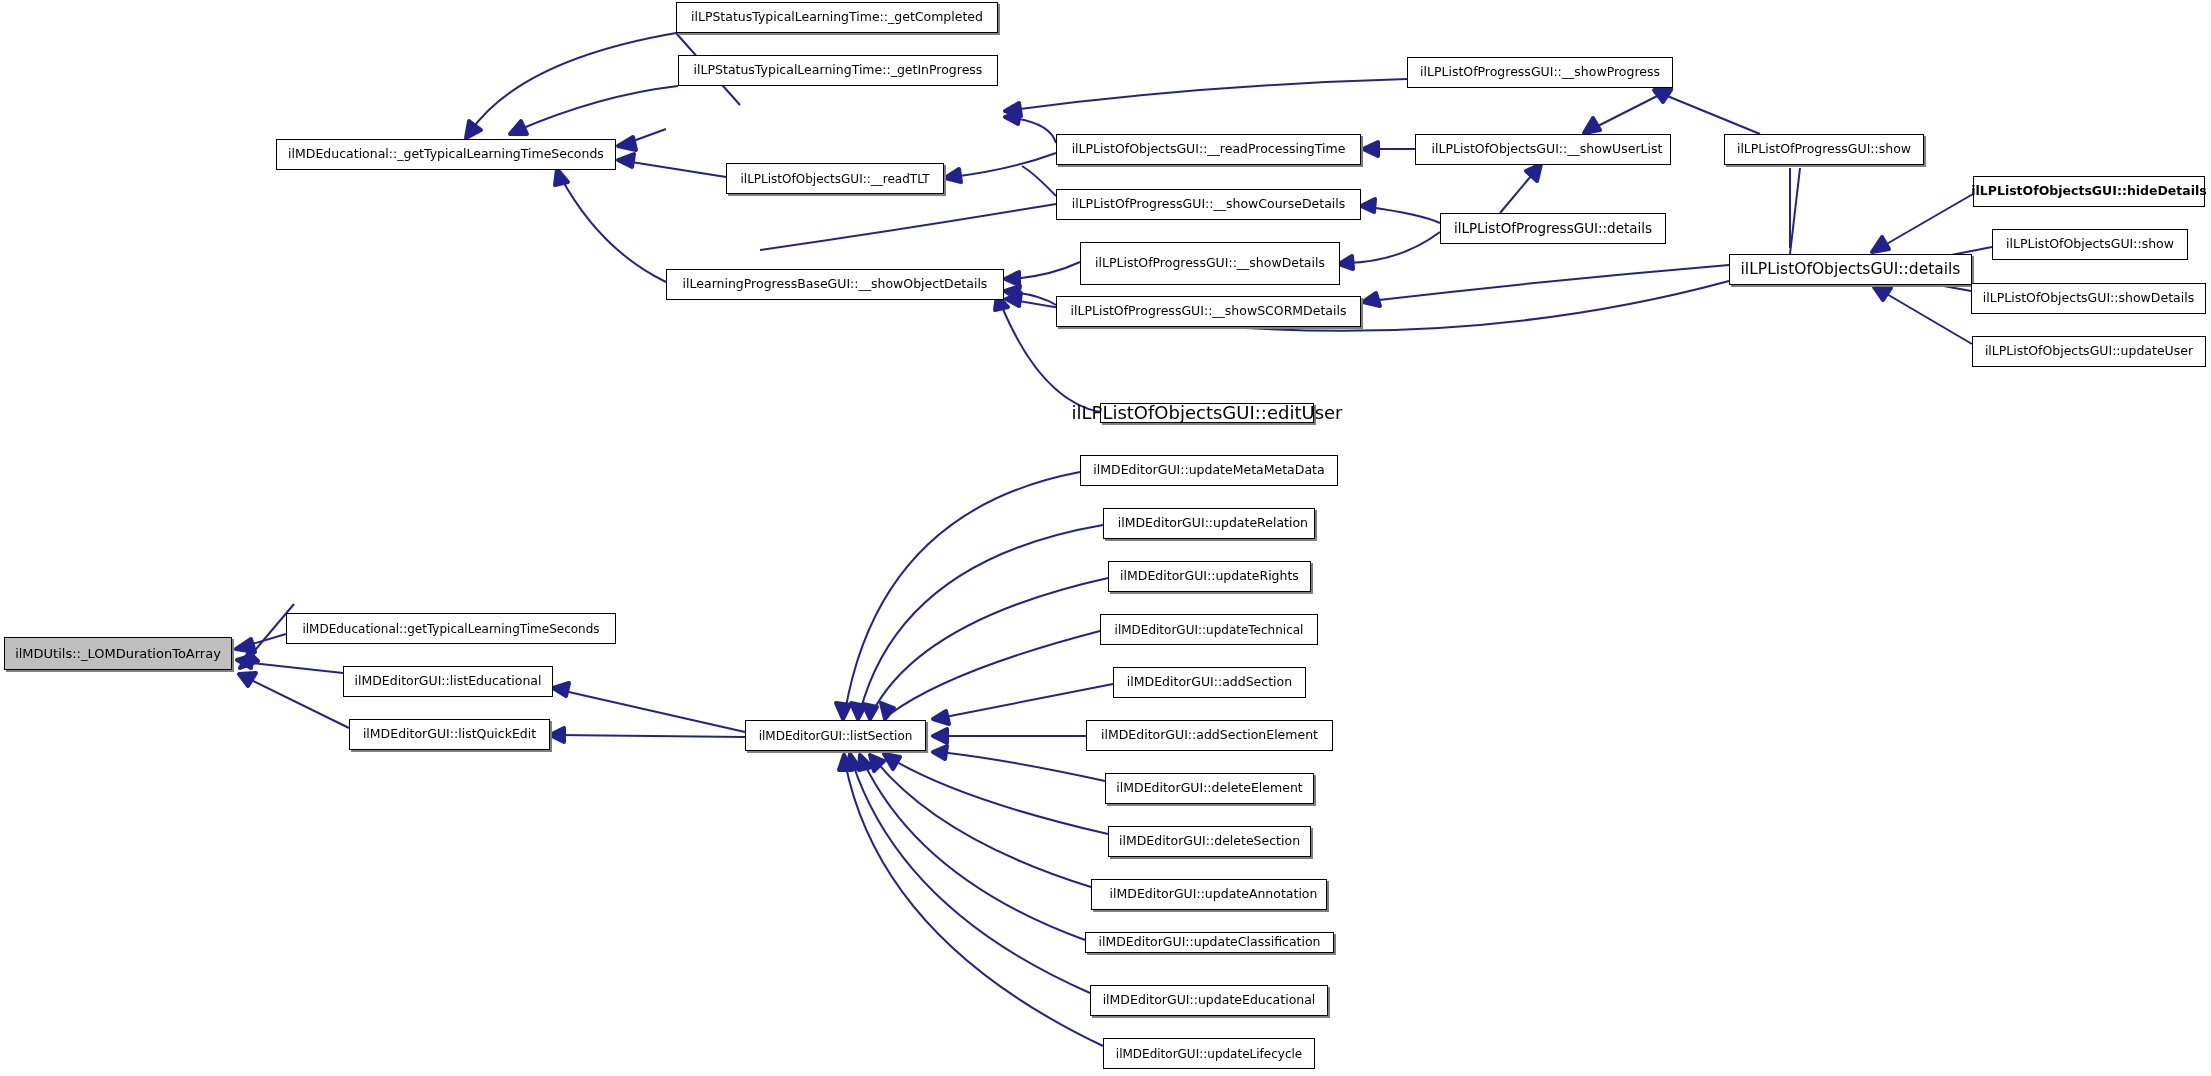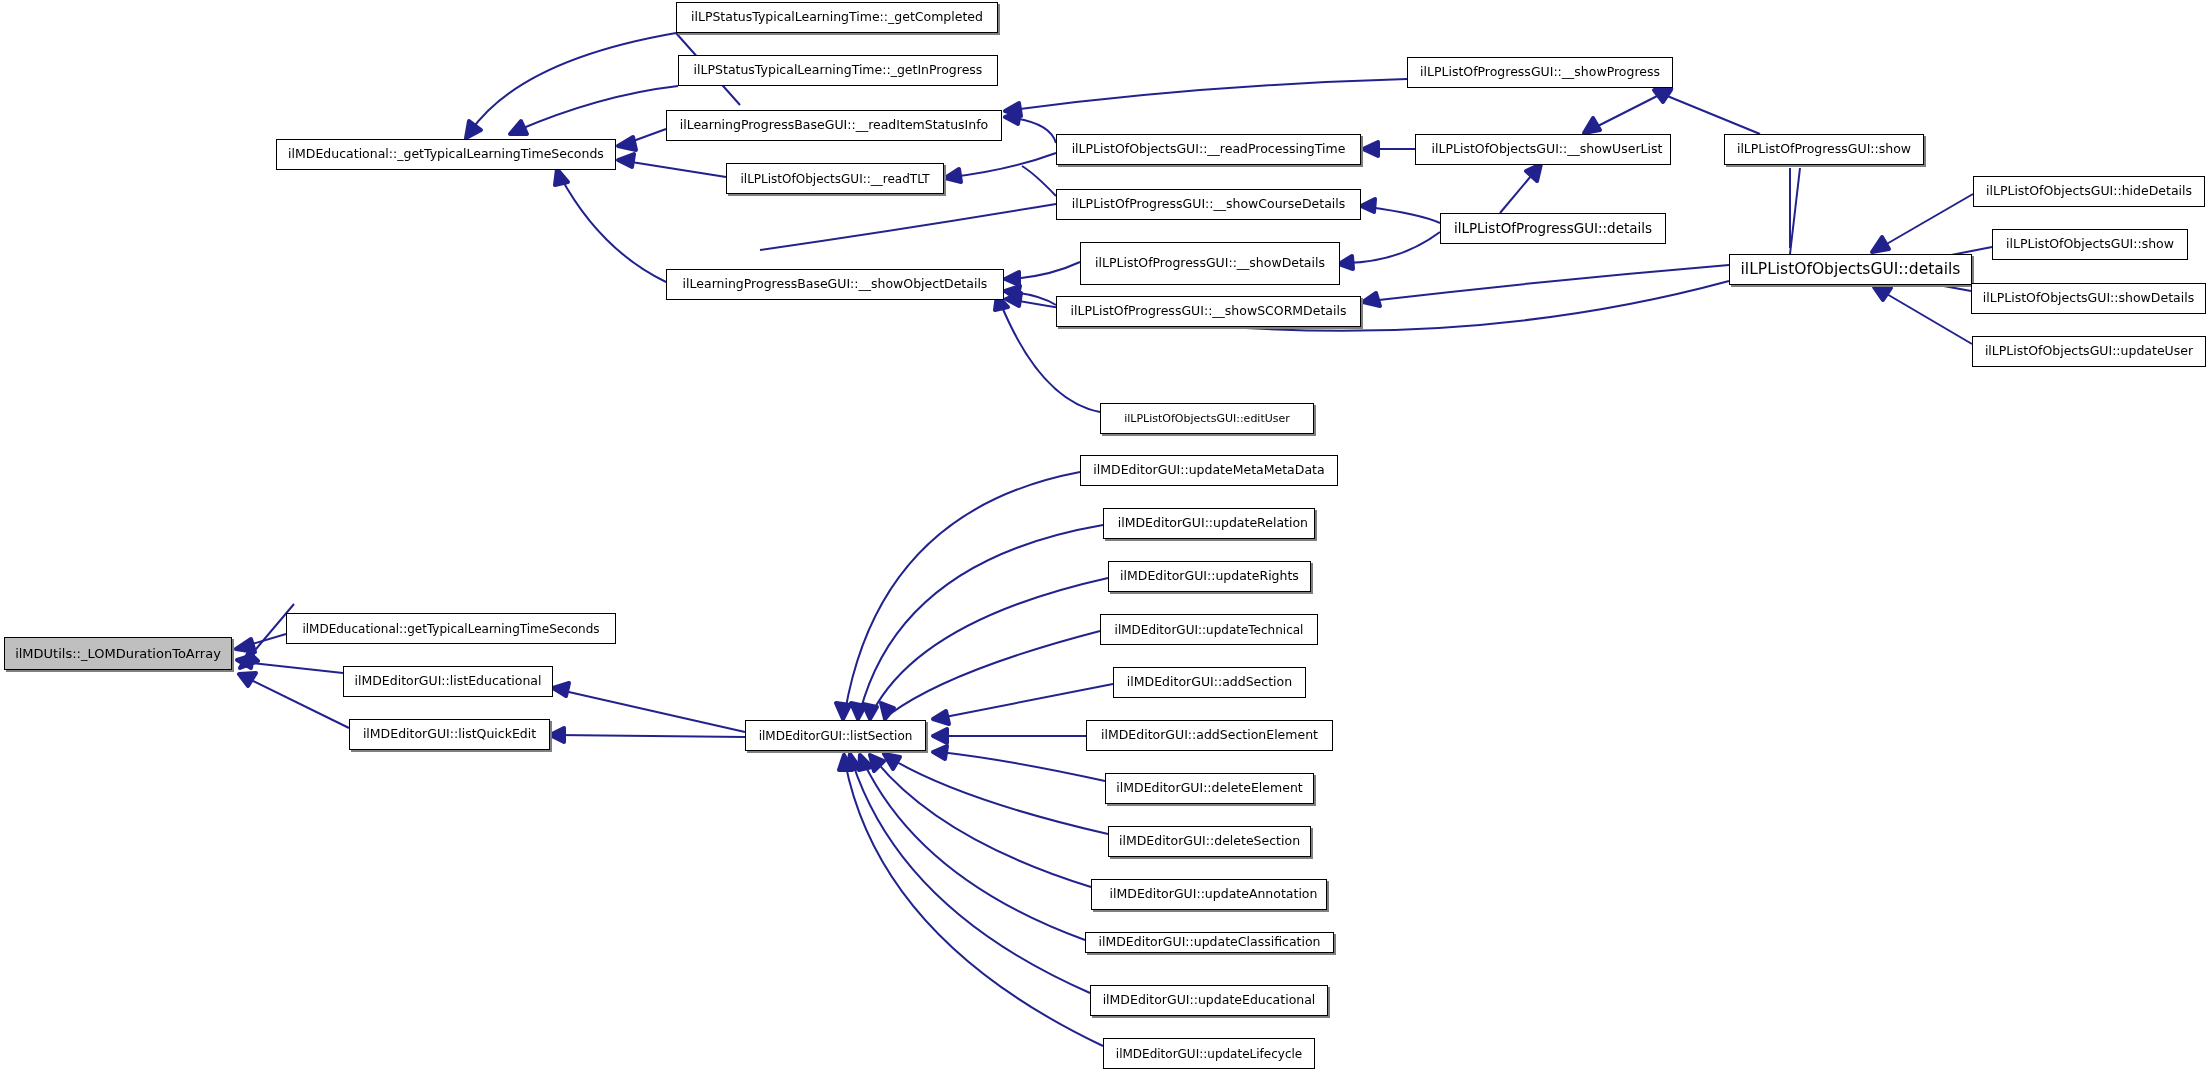--- a/index.html
+++ b/index.html
@@ -147,23 +147,20 @@
     </div>
     <div class="node" style="left: 276px; top: 139px; width: 340px; height: 31px; font-size: 12.5px;">
       <span class="node-label">ilMDEducational::_getTypicalLearningTimeSeconds</span>
     </div>
     <div class="node shadow" style="left: 676px; top: 2px; width: 322px; height: 31px; font-size: 12.5px;">
       <span class="node-label">ilLPStatusTypicalLearningTime::_getCompleted</span>
     </div>
     <div class="node" style="left: 678px; top: 55px; width: 320px; height: 31px; font-size: 12.5px;">
       <span class="node-label">ilLPStatusTypicalLearningTime::_getInProgress</span>
     </div>
-    <div class="node" style="left: 666px; top: 110px; width: 336px; height: 31px; font-size: 12.5px;">
-      <span class="node-label">ilLearningProgressBaseGUI::__readItemStatusInfo</span>
-    </div>
     <div class="node shadow" style="left: 726px; top: 163px; width: 218px; height: 31px; font-size: 12px;">
       <span class="node-label">ilLPListOfObjectsGUI::__readTLT</span>
     </div>
     <div class="node shadow" style="left: 1056px; top: 134px; width: 305px; height: 31px; font-size: 12.5px;">
       <span class="node-label">ilLPListOfObjectsGUI::__readProcessingTime</span>
     </div>
     <div class="node" style="left: 1415px; top: 134px; width: 256px; height: 31px; font-size: 12.5px; padding-left: 8px;">
       <span class="node-label">ilLPListOfObjectsGUI::__showUserList</span>
     </div>
     <div class="node" style="left: 1407px; top: 57px; width: 266px; height: 31px; font-size: 12.5px;">
@@ -183,33 +180,33 @@
     </div>
     <div class="node" style="left: 1080px; top: 242px; width: 260px; height: 43px; font-size: 12.5px;">
       <span class="node-label">ilLPListOfProgressGUI::__showDetails</span>
     </div>
     <div class="node shadow" style="left: 1056px; top: 296px; width: 305px; height: 31px; font-size: 12.5px;">
       <span class="node-label">ilLPListOfProgressGUI::__showSCORMDetails</span>
     </div>
     <div class="node shadow" style="left: 1729px; top: 254px; width: 243px; height: 31px; font-size: 15.5px;">
       <span class="node-label">ilLPListOfObjectsGUI::details</span>
     </div>
-    <div class="node" style="left: 1973px; top: 176px; width: 232px; height: 31px; font-size: 12.5px;">
+    <div class="node" style="left: 1973px; top: 176px; width: 232px; height: 31px; font-size: 12.5px; font-weight: bold;">
       <span class="node-label">ilLPListOfObjectsGUI::hideDetails</span>
     </div>
     <div class="node" style="left: 1992px; top: 229px; width: 196px; height: 31px; font-size: 12.5px;">
       <span class="node-label">ilLPListOfObjectsGUI::show</span>
     </div>
     <div class="node" style="left: 1971px; top: 283px; width: 235px; height: 31px; font-size: 12.5px;">
       <span class="node-label">ilLPListOfObjectsGUI::showDetails</span>
     </div>
     <div class="node" style="left: 1972px; top: 336px; width: 234px; height: 31px; font-size: 12.5px;">
       <span class="node-label">ilLPListOfObjectsGUI::updateUser</span>
     </div>
-    <div class="node shadow" style="left: 1100px; top: 403px; width: 214px; height: 31px; font-size: 11px;">
+    <div class="node shadow" style="left: 1100px; top: 403px; width: 214px; height: 20px; font-size: 18px;">
       <span class="node-label">ilLPListOfObjectsGUI::editUser</span>
     </div>
     <div class="node" style="left: 286px; top: 613px; width: 330px; height: 31px; font-size: 12px;">
       <span class="node-label">ilMDEducational::getTypicalLearningTimeSeconds</span>
     </div>
     <div class="node" style="left: 343px; top: 666px; width: 210px; height: 31px; font-size: 12.5px;">
       <span class="node-label">ilMDEditorGUI::listEducational</span>
     </div>
     <div class="node shadow" style="left: 349px; top: 719px; width: 201px; height: 31px; font-size: 12.5px;">
       <span class="node-label">ilMDEditorGUI::listQuickEdit</span>

